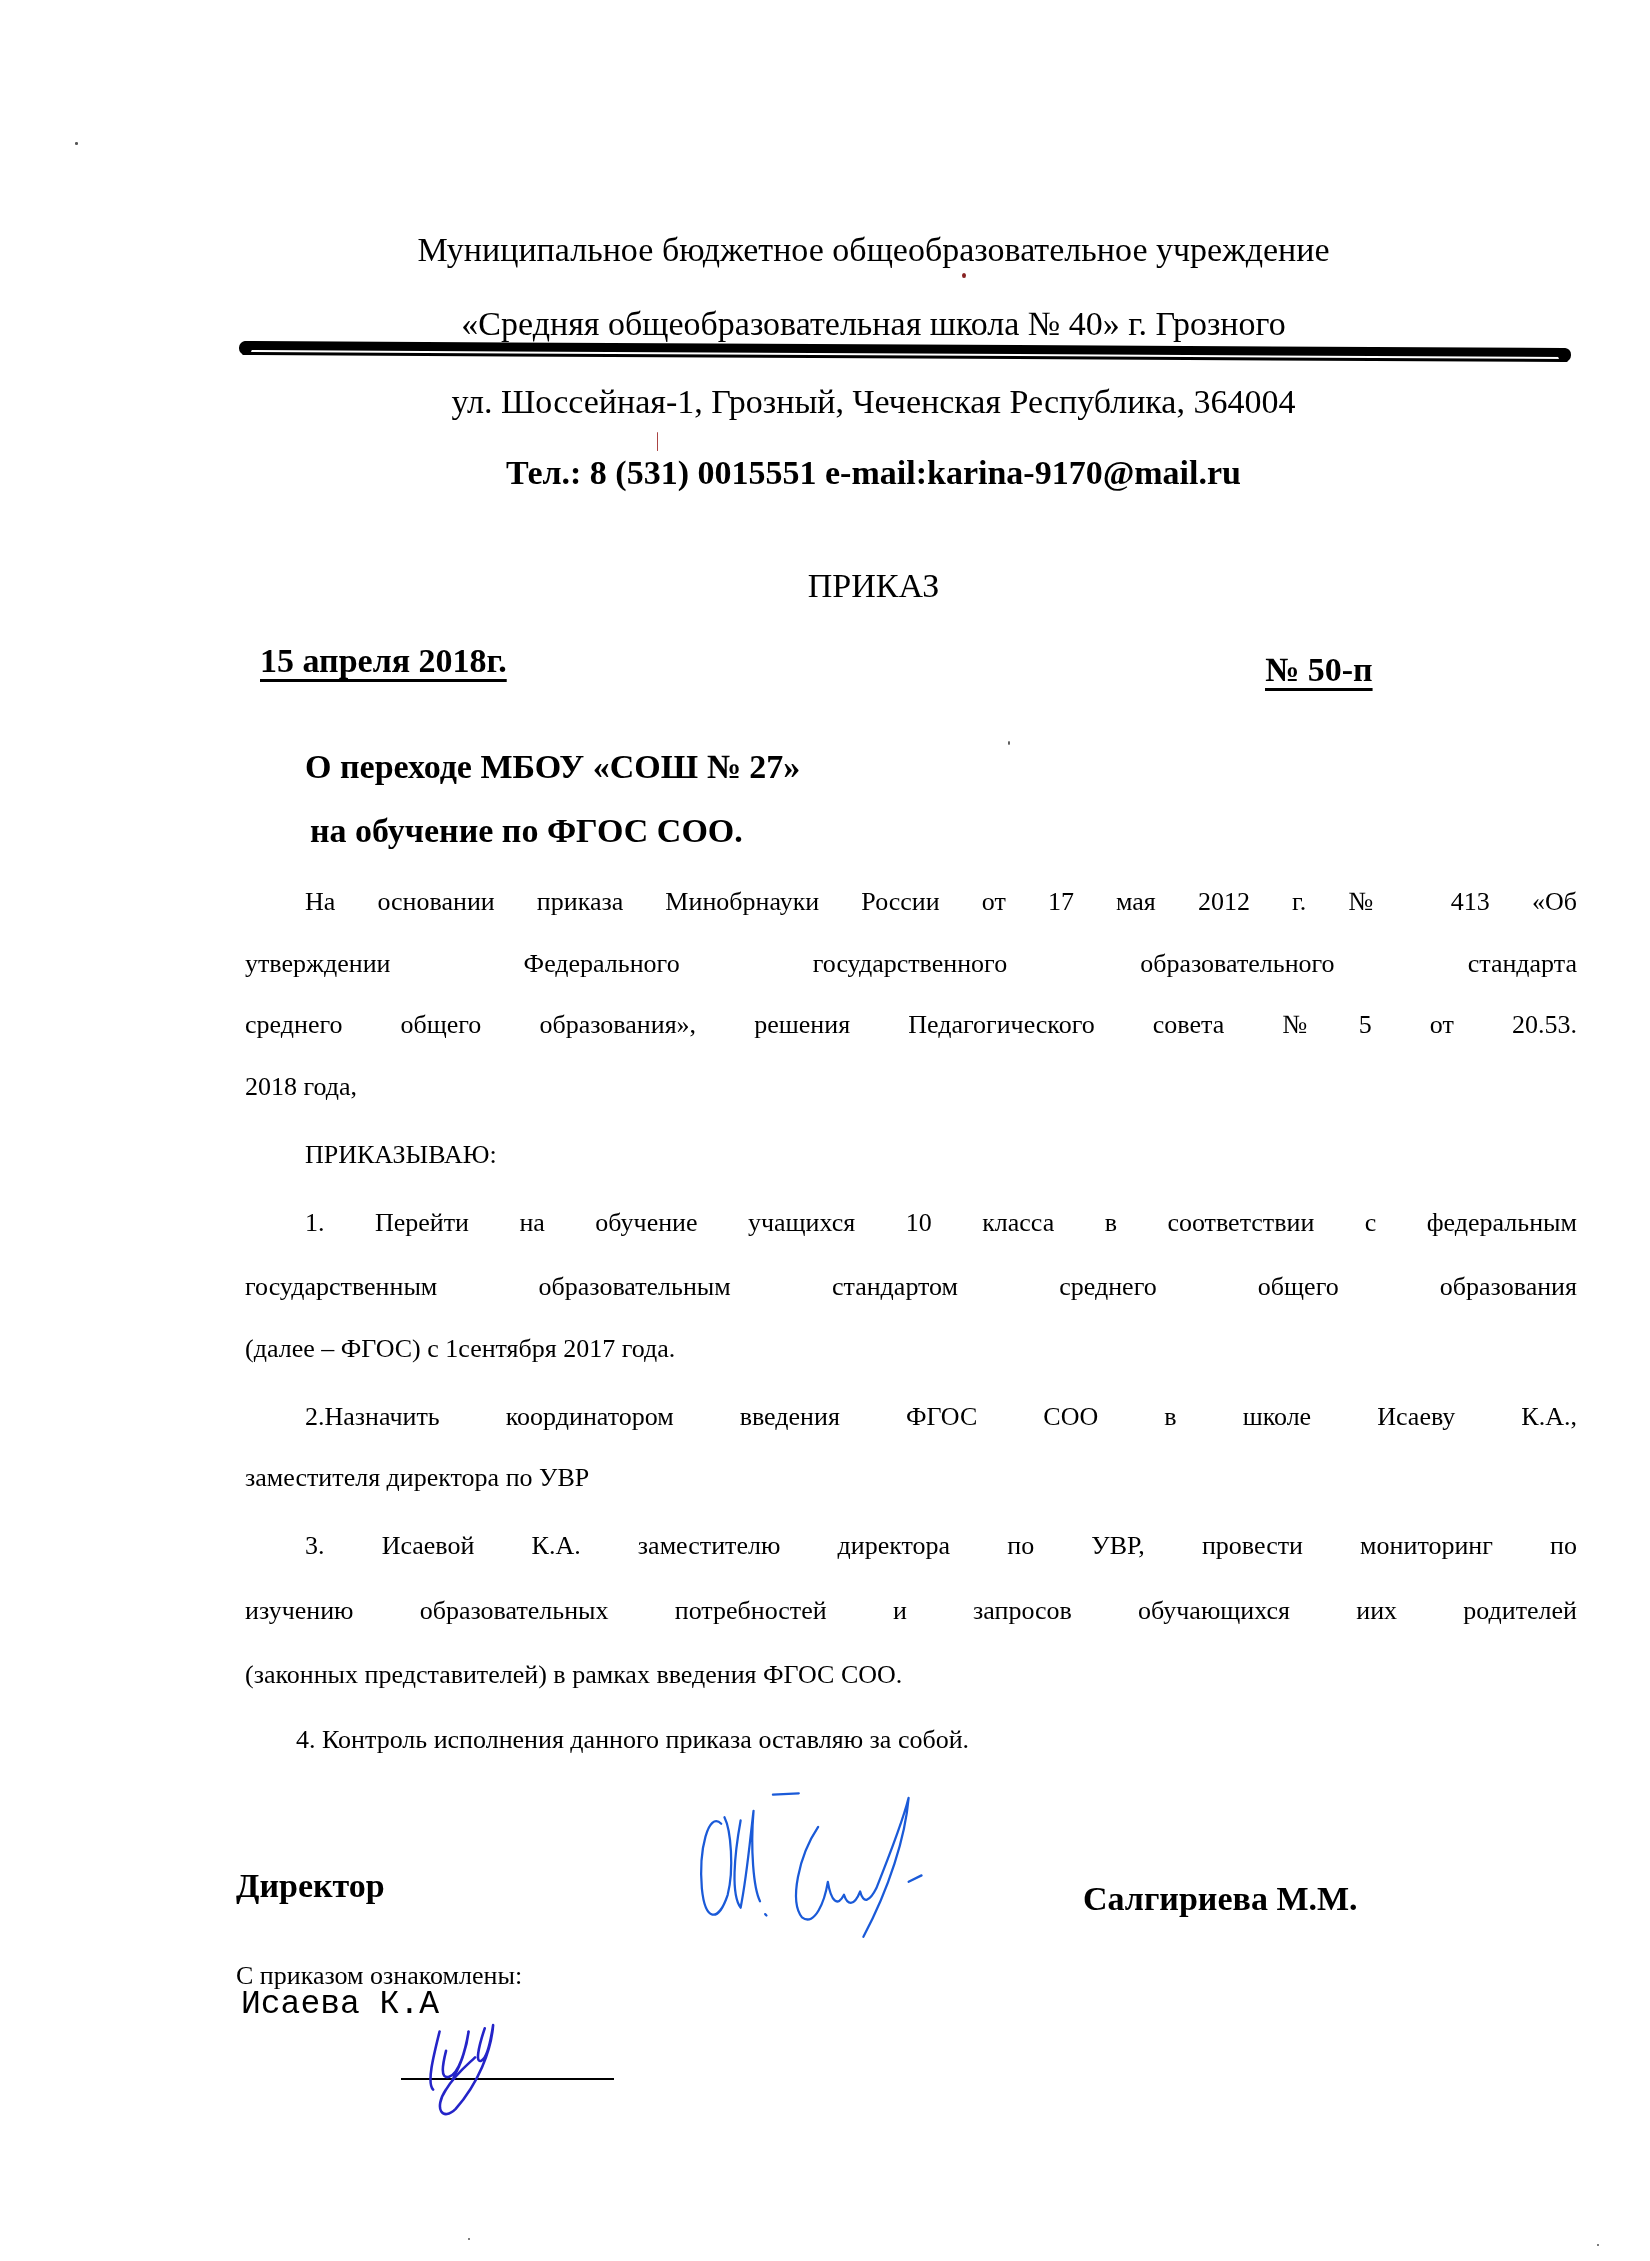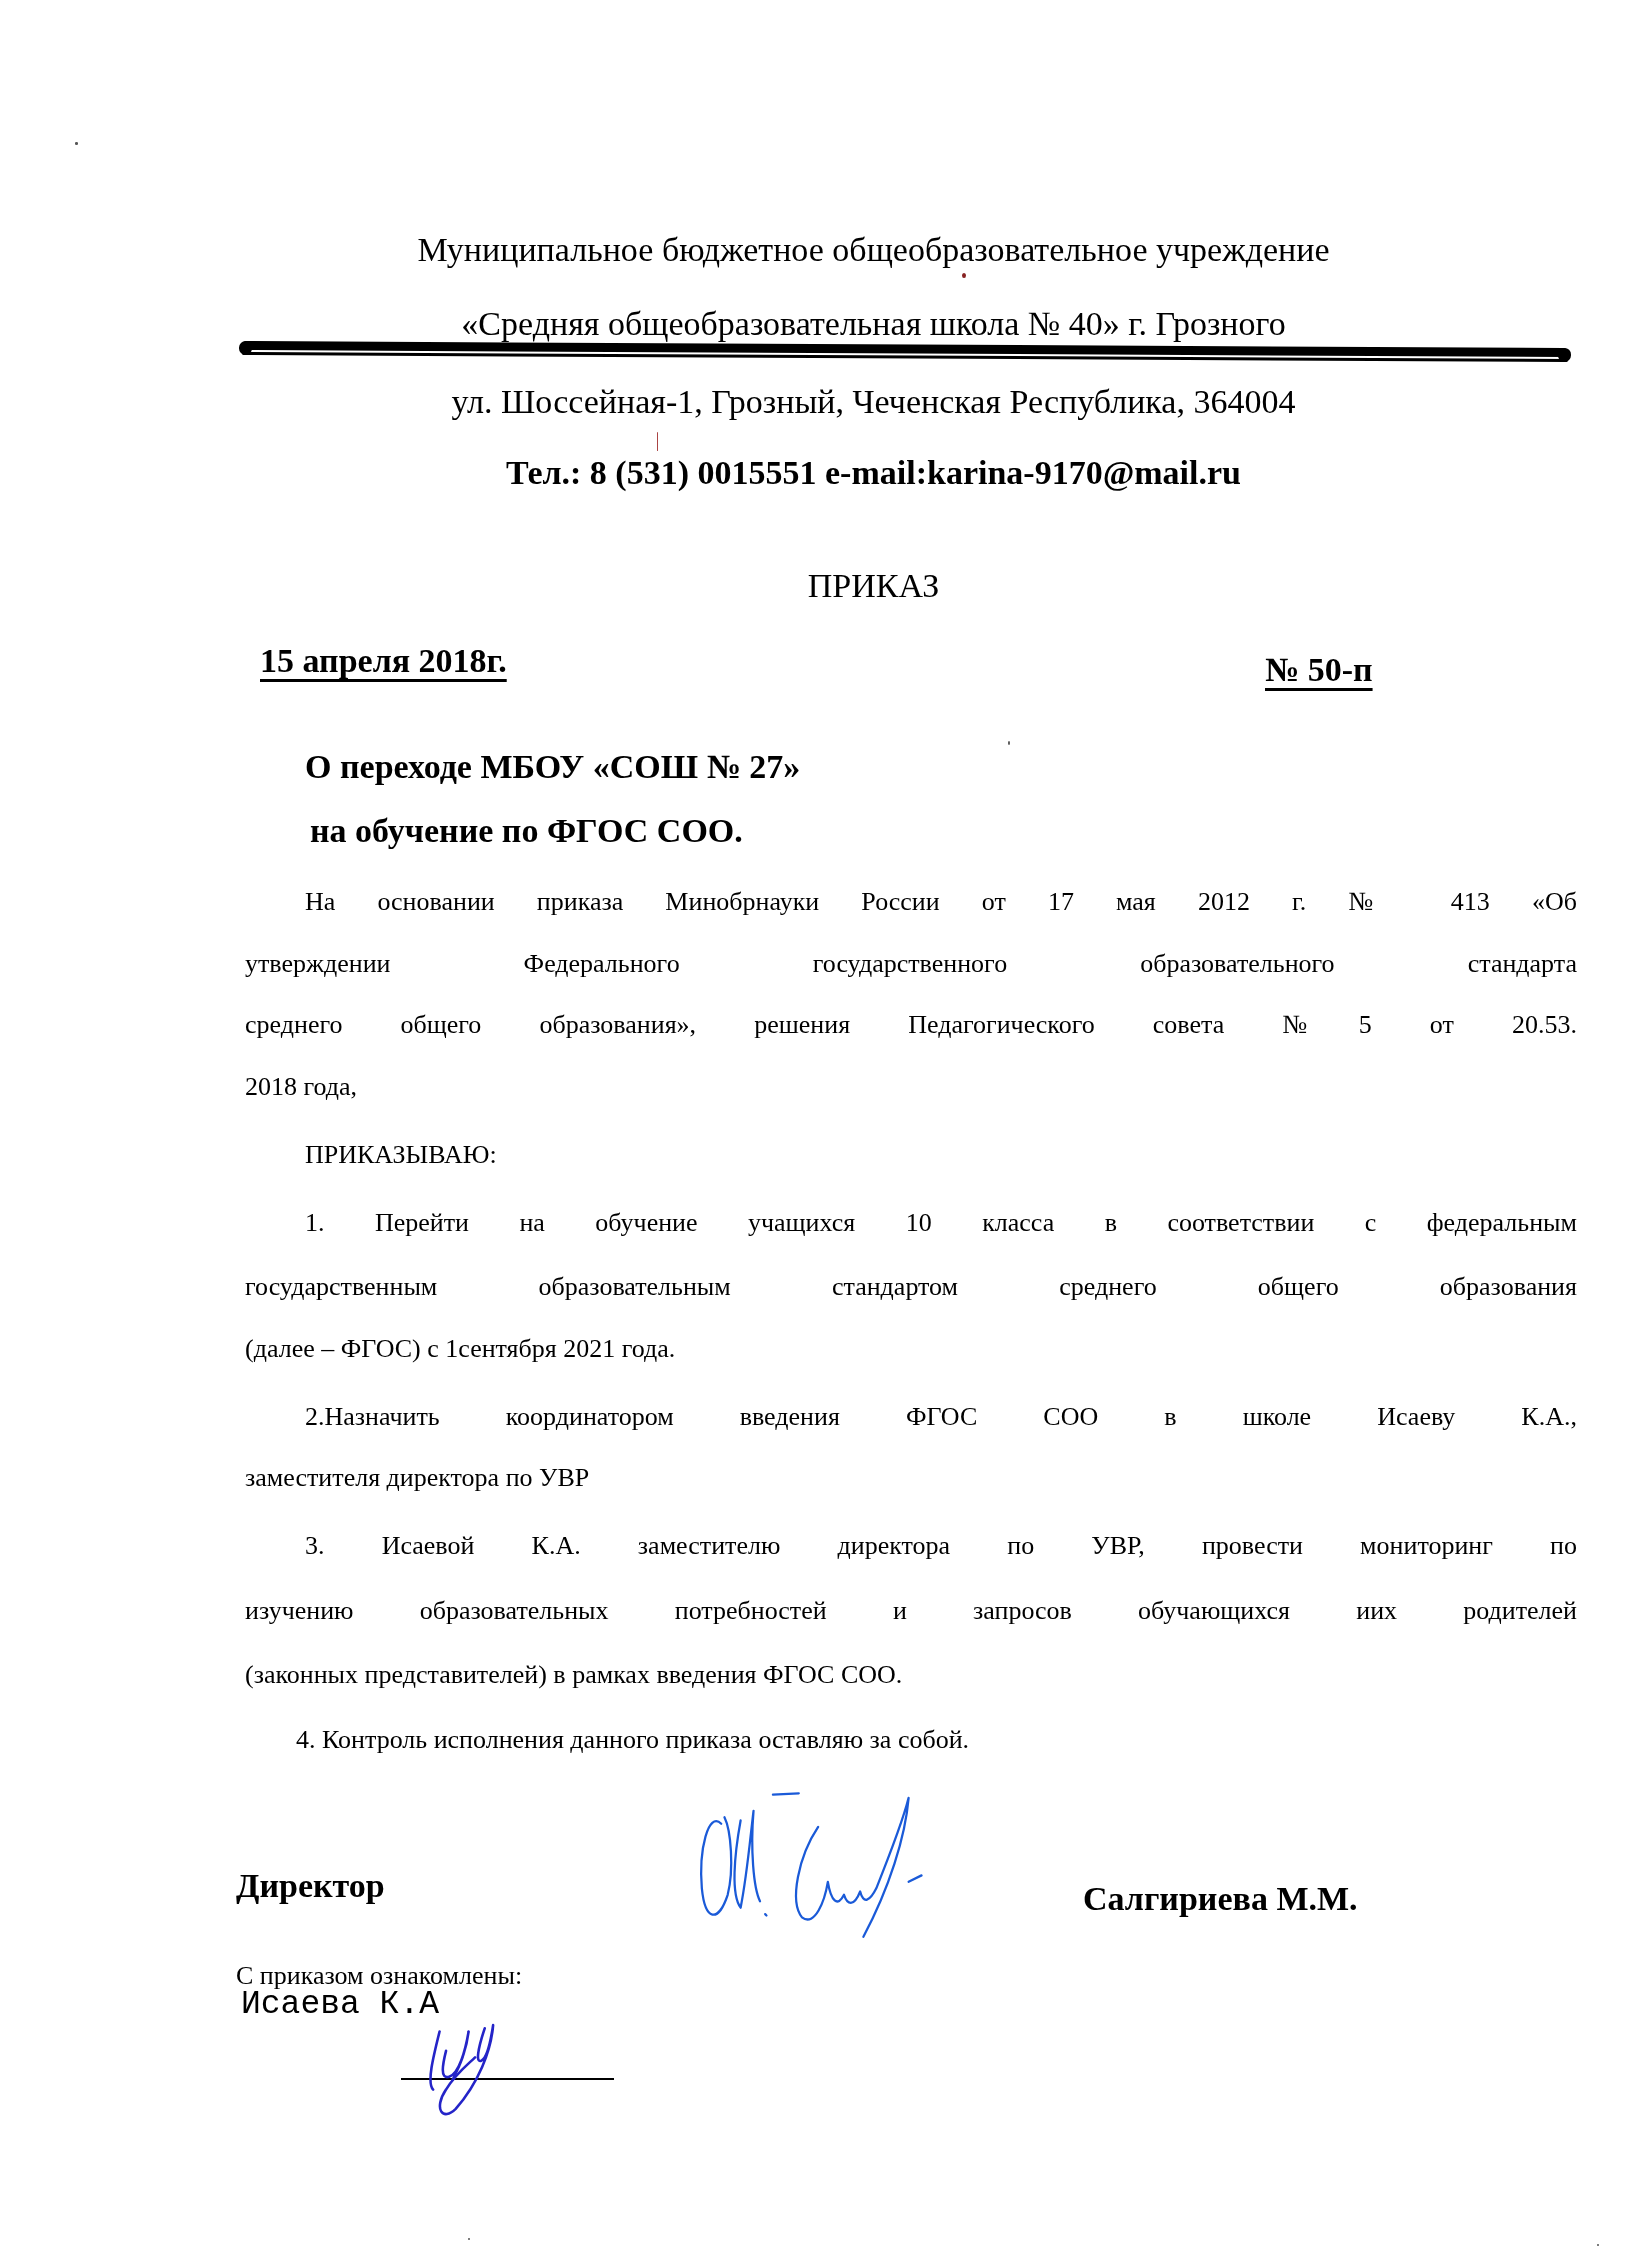--- a/index.html
+++ b/index.html
@@ -55,21 +55,21 @@
     <div class="abs body-text just" style="top:951px;">утверждении Федерального  государственного образовательного  стандарта</div>
     <div class="abs body-text just" style="top:1012px;">среднего общего образования», решения Педагогического совета №5 от 20.53.</div>
     <div class="abs body-text" style="top:1074px; left:197px;">2018 года,</div>
   </div>
 
   <div class="abs body-text" style="top:1142px; left:257px;">ПРИКАЗЫВАЮ:</div>
 
   <div>
     <div class="abs body-text" style="top:1210px; left:257px; width:1272px; text-align:justify; text-align-last:justify;">1. Перейти на обучение  учащихся 10 класса в соответствии с федеральным</div>
     <div class="abs body-text just" style="top:1274px;">государственным образовательным стандартом среднего общего образования</div>
-    <div class="abs body-text" style="top:1336px; left:197px;">(далее – ФГОС) с  1сентября  2021 года.</div>
+    <div class="abs body-text" style="top:1336px; left:197px;">(далее – ФГОС) с  1сентября  2017 года.</div>
   </div>
 
   <div>
     <div class="abs body-text" style="top:1404px; left:257px; width:1272px; text-align:justify; text-align-last:justify;">2.Назначить координатором введения ФГОС СОО в школе Исаеву К.А.,</div>
     <div class="abs body-text" style="top:1465px; left:197px;">заместителя директора по УВР</div>
   </div>
 
   <div>
     <div class="abs body-text" style="top:1533px; left:257px; width:1272px; text-align:justify; text-align-last:justify;">3.  Исаевой К.А. заместителю директора по УВР, провести мониторинг по</div>
     <div class="abs body-text just" style="top:1598px;">изучению образовательных потребностей и запросов обучающихся иих родителей</div>

